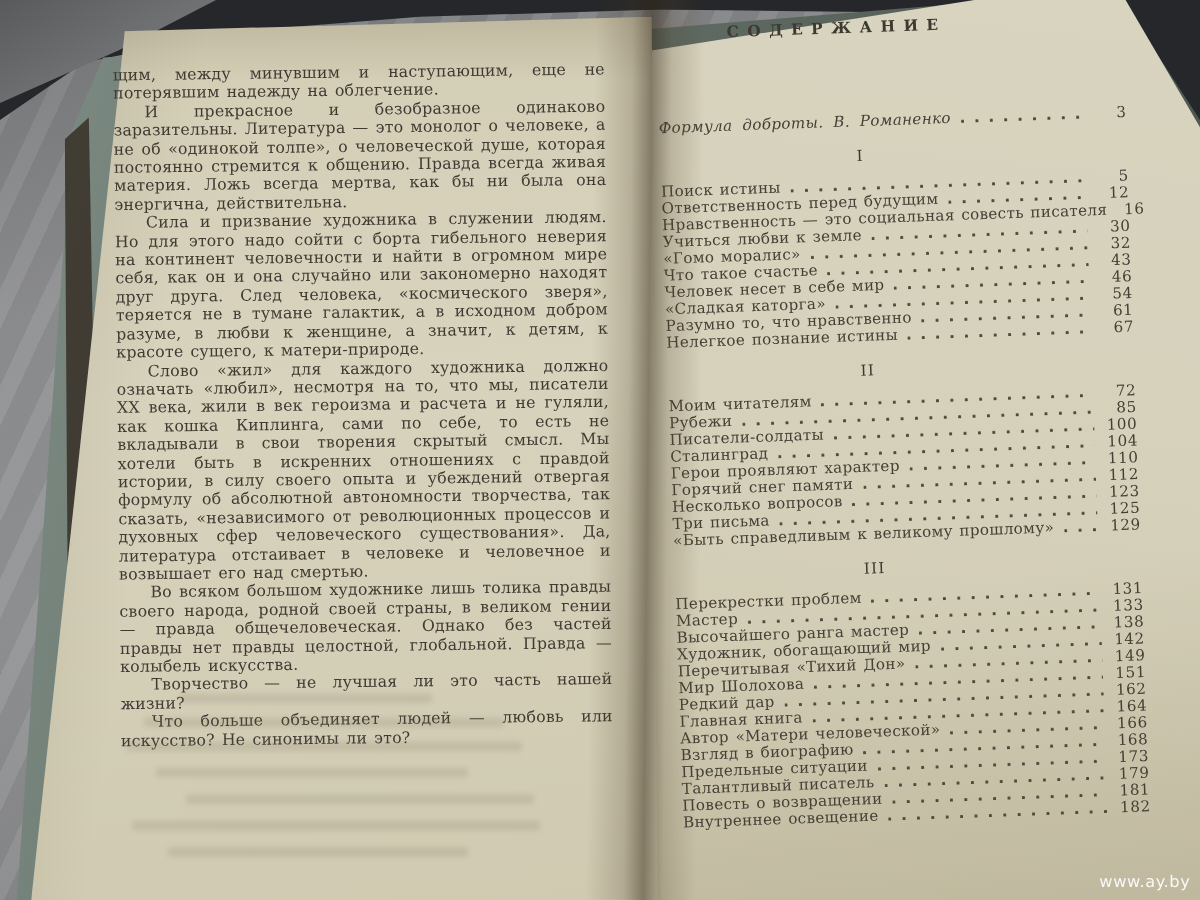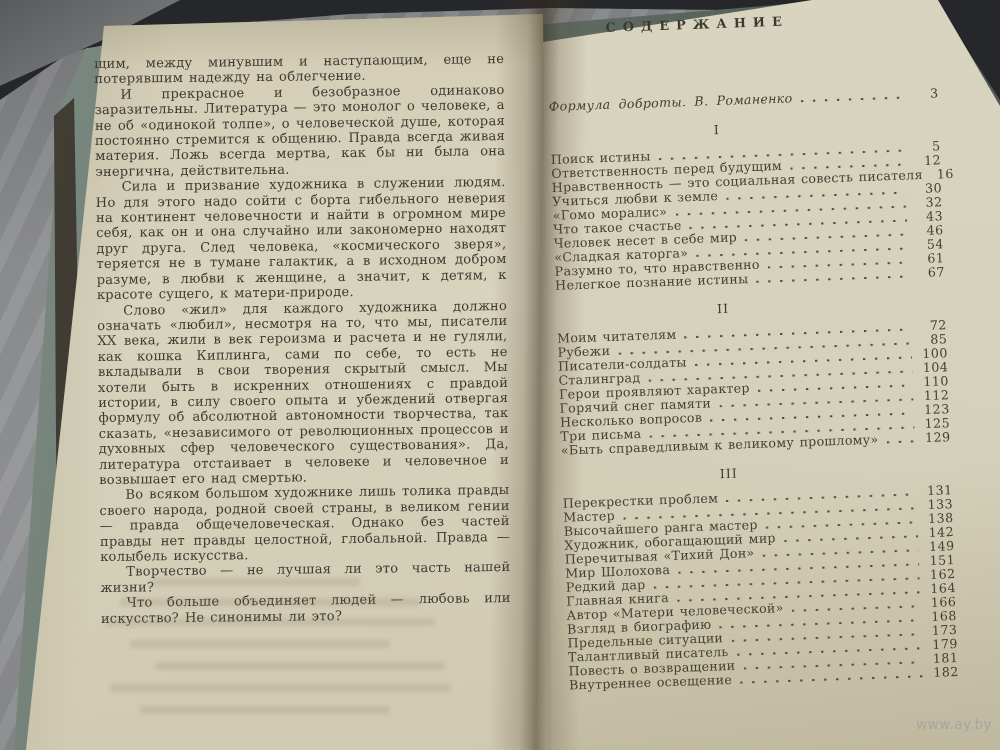--- a/index.html
+++ b/index.html
@@ -60,21 +60,21 @@
   .sec-3 .toc-row{line-height:14px;height:14px;}
   .toc-title{white-space:nowrap;letter-spacing:.3px;word-spacing:1.2px;}
   .toc-preface .toc-title{font-style:italic;word-spacing:4px;}
   .dots{flex:1;align-self:flex-end;height:10px;margin:0 6px 2px 8px;
     background-image:radial-gradient(circle at 1.2px 8px, #50493d 1.15px, rgba(0,0,0,0) 1.5px);
     background-size:12px 10px;background-repeat:repeat-x;}
   .toc-page{width:30px;text-align:right;letter-spacing:.5px;}
   .toc-sec-label{text-align:center;transform:translateX(-28px);
     letter-spacing:1px;color:#3e3930;margin:14px 0 10px;}
   
-  .watermark{position:absolute;right:8px;bottom:18px;color:#a3a3a3;opacity:.9;
+  .watermark{position:absolute;right:8px;bottom:7px;color:#ffffff;opacity:.9;
     font-family:"DejaVu Sans", sans-serif;font-size:13.5px;letter-spacing:.5px;}
 </style>
 </head>
 <body>
 
 <div class="scene">
   <div class="surface"></div>
   <div class="surface-corner"></div>
   <div class="cover"></div>
   <div class="spine"></div>

